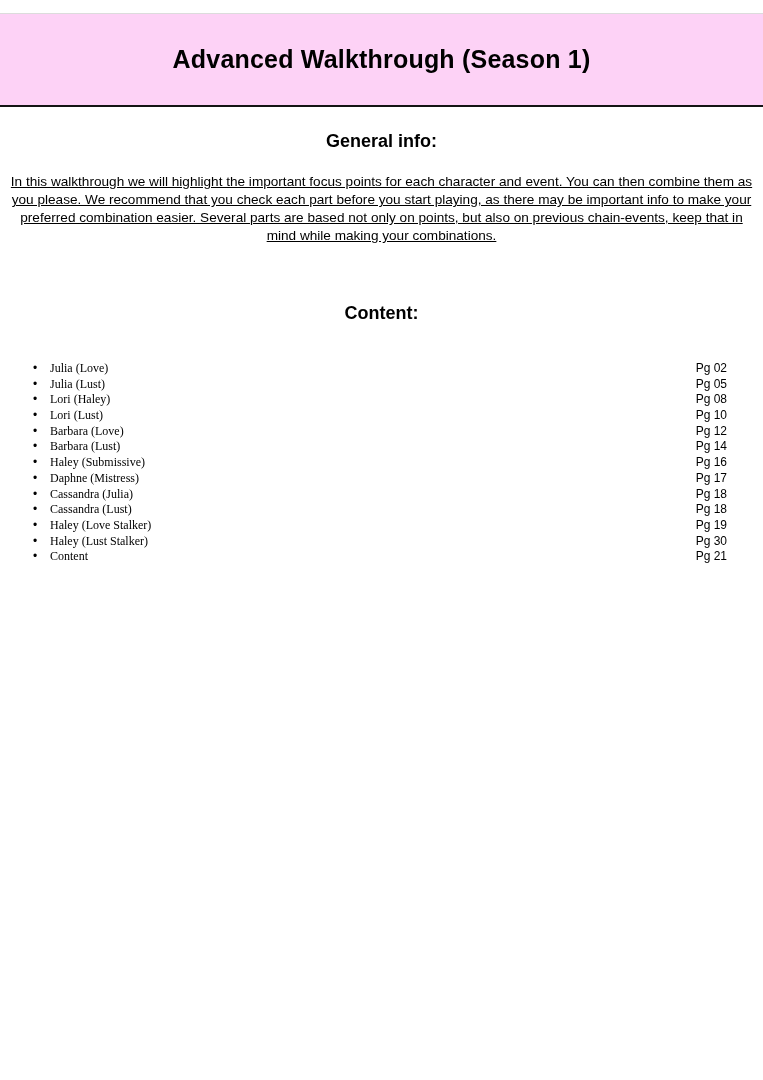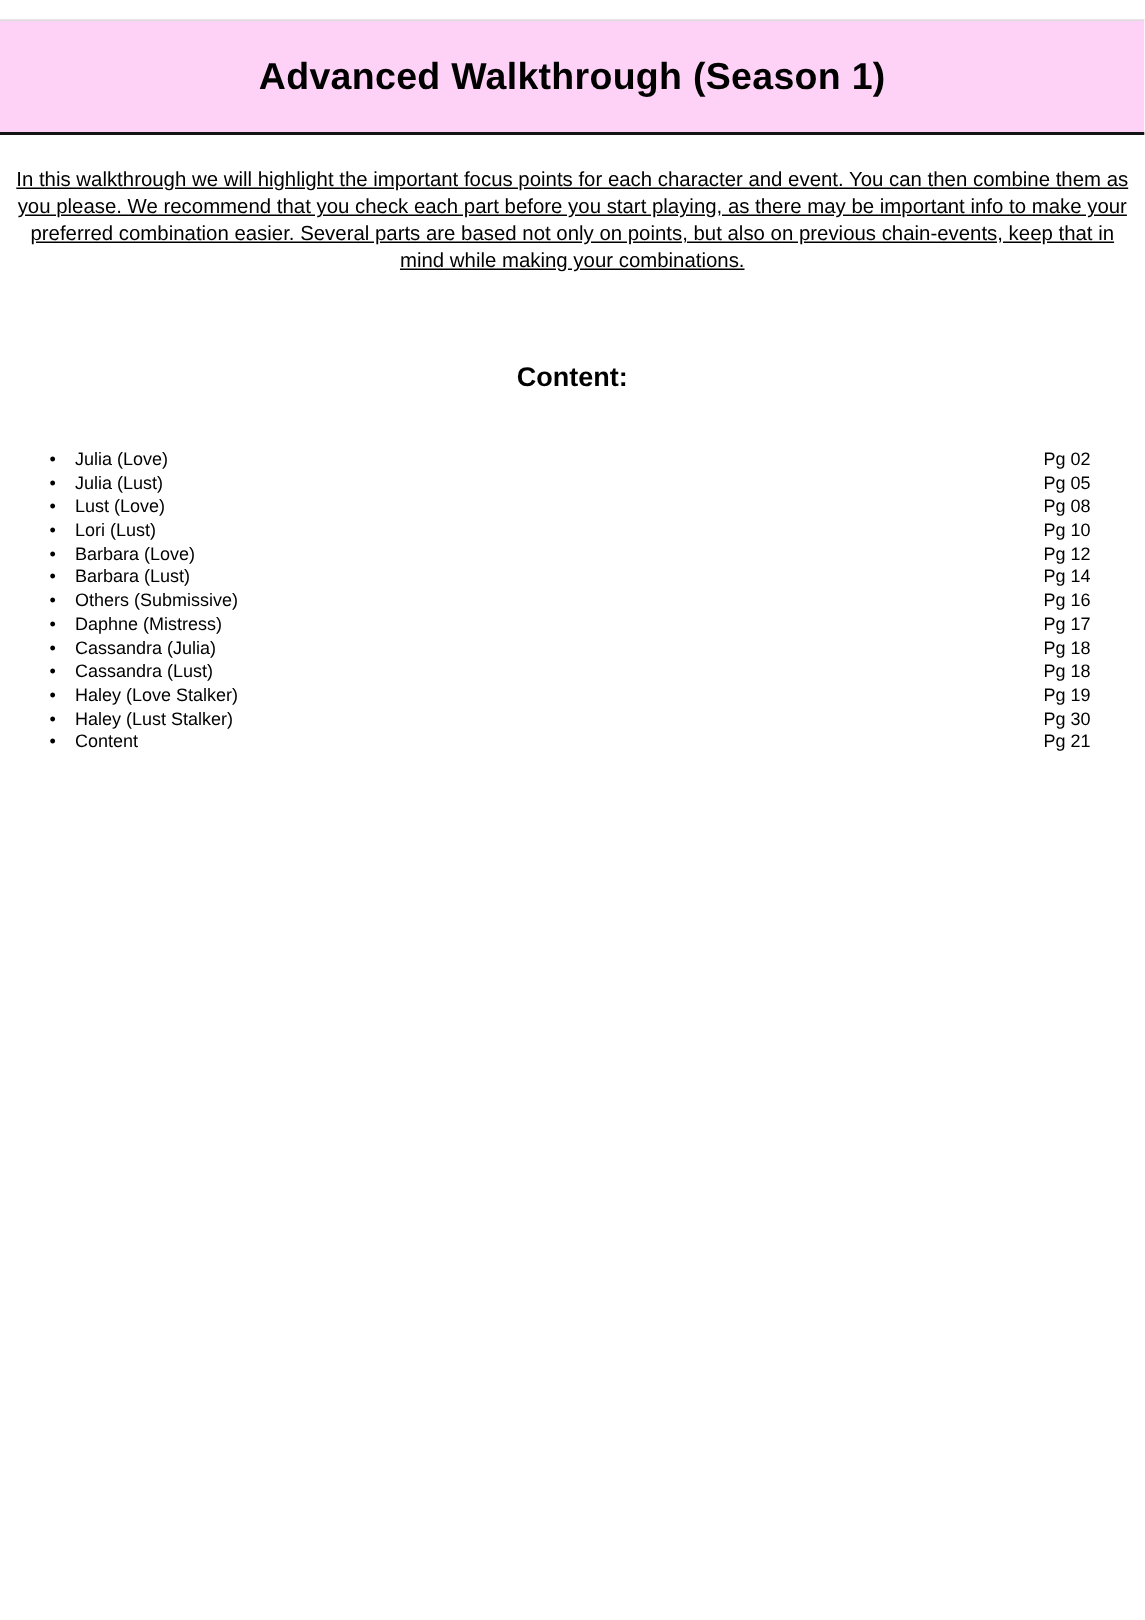--- a/index.html
+++ b/index.html
@@ -39,21 +39,21 @@
     color:var(--logo-fill);
     -webkit-text-stroke:2px var(--logo-stroke);
     text-shadow:
       -2px 2px 0 var(--logo-shadow),
       -3px 3px 0 var(--logo-shadow),
       -4px 4px 2px rgba(122,106,122,0.75);
   }
   .logo-gap{height:13px;}
   
   .banner{
-    height:77px;
+    height:94px;
     background:var(--banner-bg);
     border-top:1px solid #dcdcdc;
     border-bottom:2px solid var(--banner-border);
     display:flex;
     align-items:center;
     justify-content:center;
   }
   .banner h1{
     font-size:25px;
     font-weight:bold;
@@ -87,73 +87,74 @@
     display:flex;
     align-items:baseline;
     height:15.7px;
     line-height:15.7px;
     font-size:12px;
   }
   .bullet{
     width:17px;
     font-size:12px;
   }
-  .toc-label{flex:1;}
+  .toc-label{flex:1;font-family:Liberation Serif, serif;}
   .toc-page{}
 </style>
 </head>
 <body>
 
 <div>
 
   <div class="logo-gap"></div>
 
   <div class="banner">
     <h1>Advanced Walkthrough (Season 1)</h1>
   </div>
 
+  <h2 class="section-heading h-general">General info:</h2>
 
   <p class="intro">In this walkthrough we will highlight the important focus points for each character and event. You can then combine them as you please. We recommend that you check each part before you start playing, as there may be important info to make your preferred combination easier. Several parts are based not only on points, but also on previous chain-events, keep that in mind while making your combinations.</p>
 
   <h2 class="section-heading h-content">Content:</h2>
 
   <ul class="toc" id="content-list">
       <li class="toc-row">
         <span class="bullet">•</span>
         <span class="toc-label">Julia (Love)</span>
         <span class="toc-page">Pg 02</span>
       </li>
       <li class="toc-row">
         <span class="bullet">•</span>
         <span class="toc-label">Julia (Lust)</span>
         <span class="toc-page">Pg 05</span>
       </li>
       <li class="toc-row">
         <span class="bullet">•</span>
-        <span class="toc-label">Lust (Love)</span>
+        <span class="toc-label">Lori (Haley)</span>
         <span class="toc-page">Pg 08</span>
       </li>
       <li class="toc-row">
         <span class="bullet">•</span>
         <span class="toc-label">Lori (Lust)</span>
         <span class="toc-page">Pg 10</span>
       </li>
       <li class="toc-row">
         <span class="bullet">•</span>
         <span class="toc-label">Barbara (Love)</span>
         <span class="toc-page">Pg 12</span>
       </li>
       <li class="toc-row">
         <span class="bullet">•</span>
         <span class="toc-label">Barbara (Lust)</span>
         <span class="toc-page">Pg 14</span>
       </li>
       <li class="toc-row">
         <span class="bullet">•</span>
-        <span class="toc-label">Others (Submissive)</span>
+        <span class="toc-label">Haley (Submissive)</span>
         <span class="toc-page">Pg 16</span>
       </li>
       <li class="toc-row">
         <span class="bullet">•</span>
         <span class="toc-label">Daphne (Mistress)</span>
         <span class="toc-page">Pg 17</span>
       </li>
       <li class="toc-row">
         <span class="bullet">•</span>
         <span class="toc-label">Cassandra (Julia)</span>

